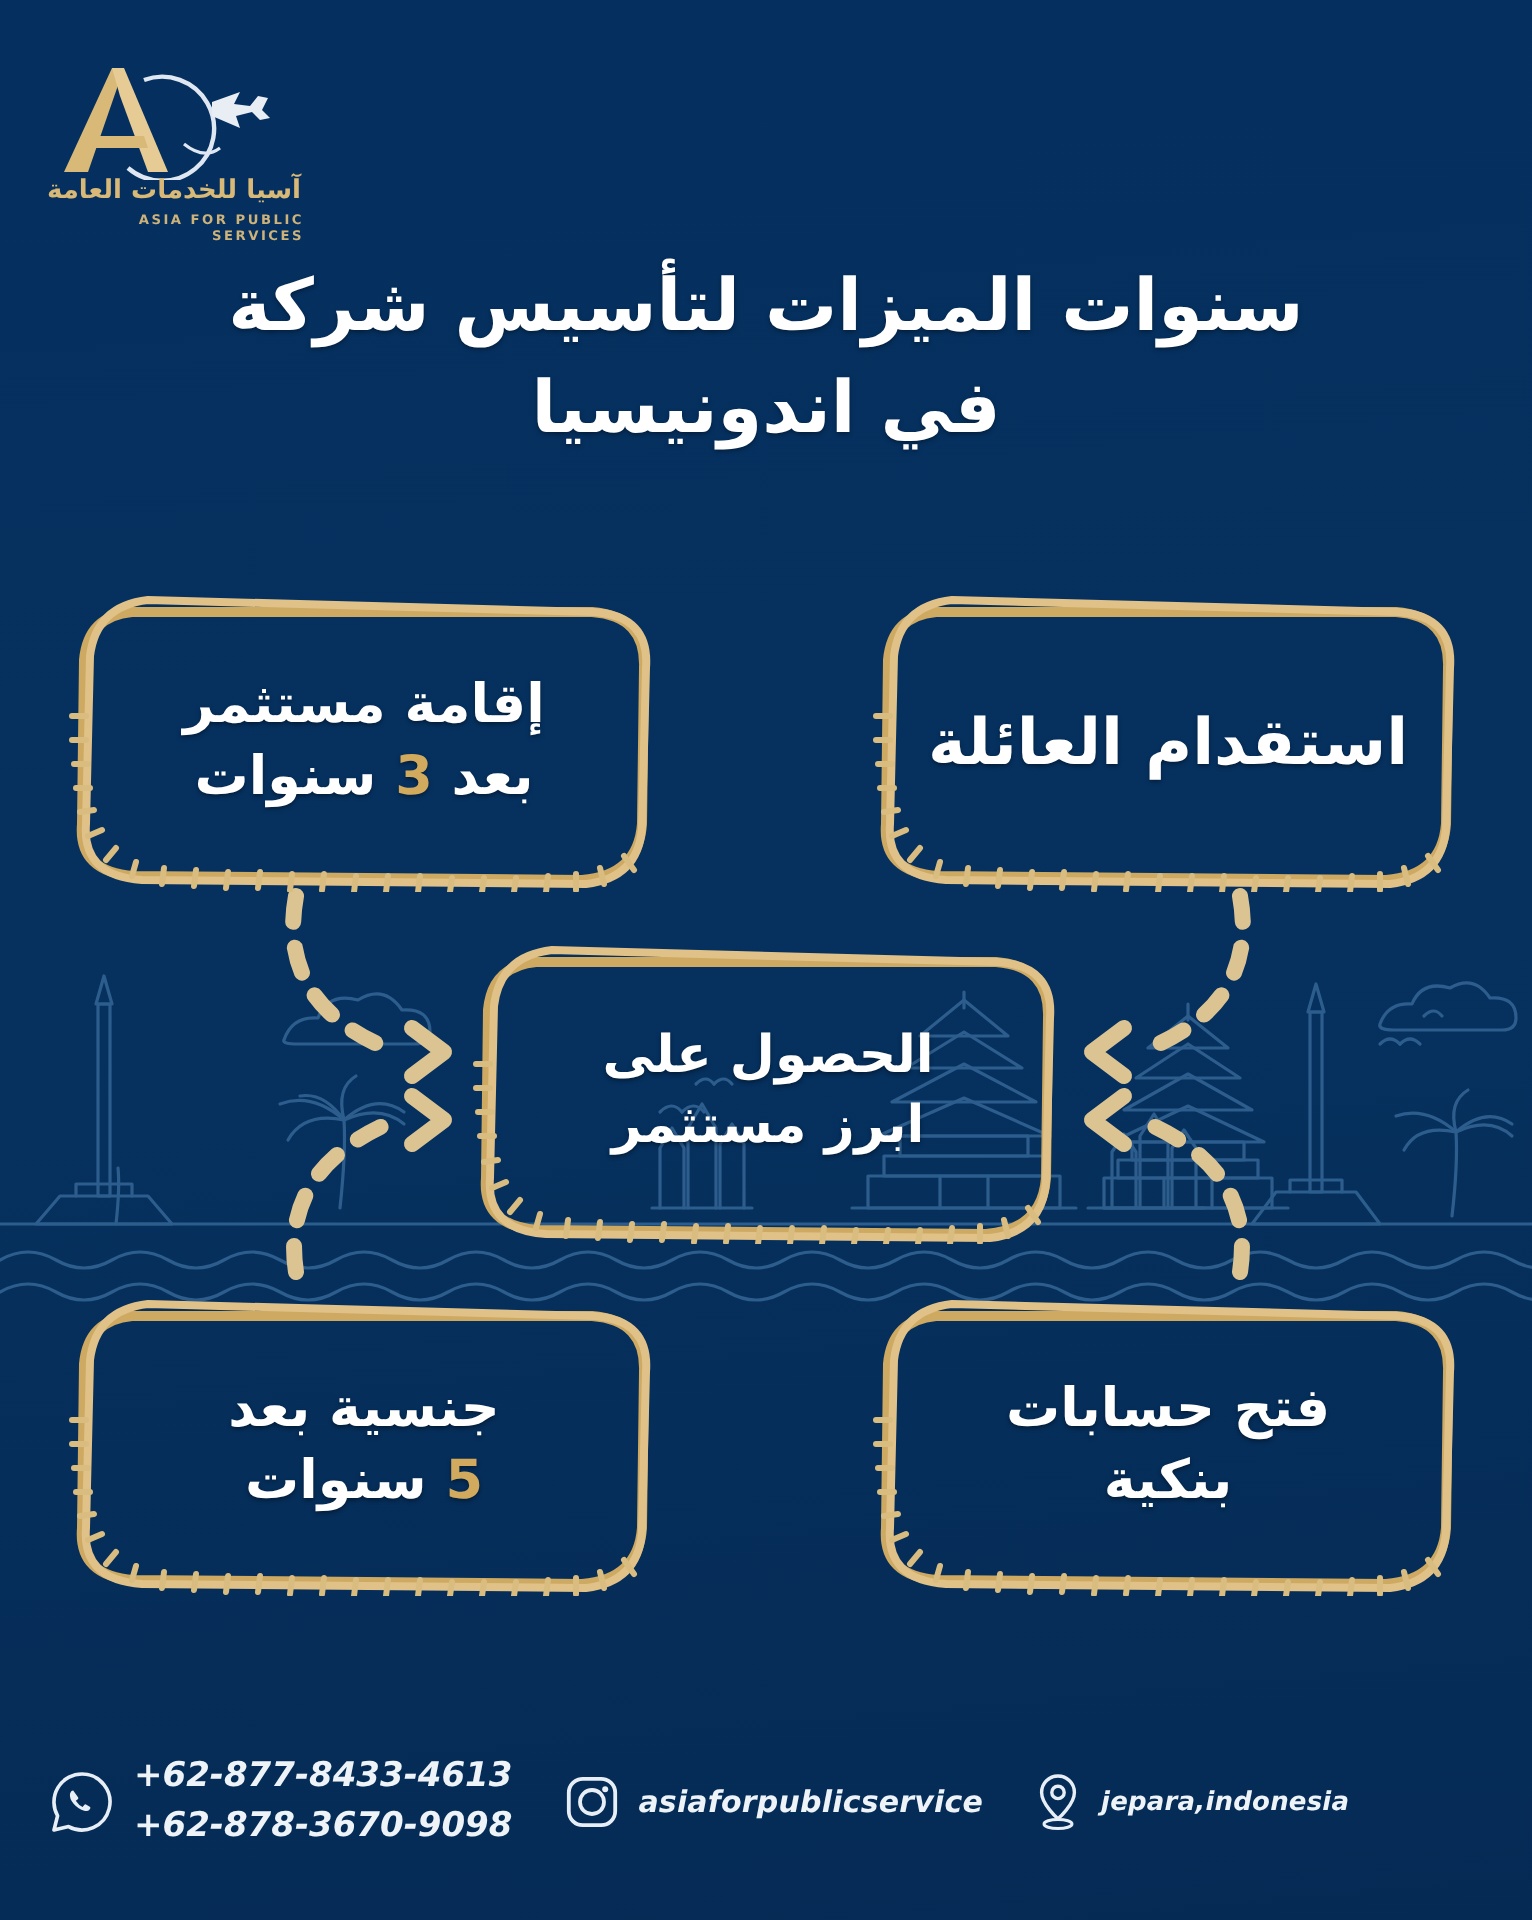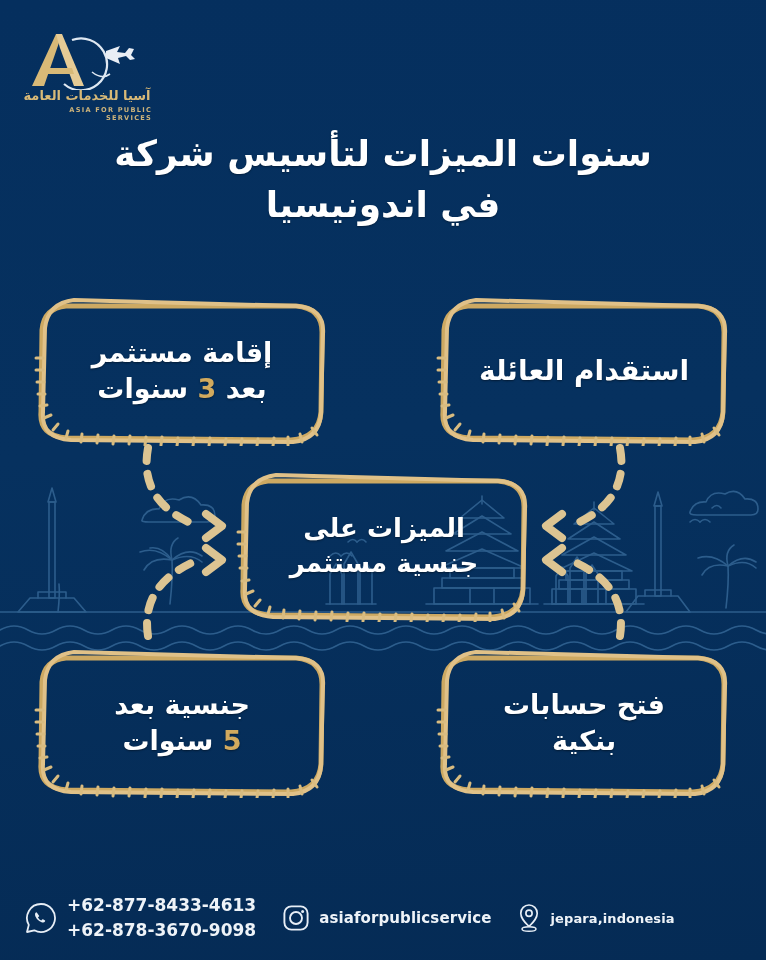--- a/index.html
+++ b/index.html
@@ -56,31 +56,32 @@
   .node .label .ln { white-space:nowrap; }
   .num { color:#d2aa5e; }
 
   #box-tl { left:32px;  top:296px; width:300px; height:150px; }
   #box-tr { left:434px; top:296px; width:300px; height:150px; }
   #box-c  { left:234px; top:470px; width:300px; height:152px; }
   #box-bl { left:32px;  top:648px; width:300px; height:150px; }
   #box-br { left:434px; top:648px; width:300px; height:150px; }
 
   #box-tl .label, #box-bl .label, #box-br .label { font-size:27px; }
-  #box-tr .label { font-size:28px; }
+  #box-tr .label { font-size:32px; }
   #box-c  .label { font-size:26px; }
 
   
   .arrows { position:absolute; left:0; top:400px; width:766px; height:280px; }
 
   
   .footer {
-    position:absolute; left:0; bottom:0; width:766px; height:84px;
+    position:absolute; left:0; bottom:17px; width:766px; height:84px;
     display:flex; align-items:center; direction:ltr;
     padding:0 16px;
+    font-style:italic;
   }
   .fgroup { display:flex; align-items:center; gap:9px; }
   .fgroup.phones { margin-left:8px; }
   .fgroup .txt { color:#eef3f8; font-size:15px; font-weight:bold; letter-spacing:.1px; }
   .phones .lines { display:flex; flex-direction:column; line-height:1.45; }
   .phones .lines span { color:#eef3f8; font-size:17px; font-weight:bold; }
   .fgroup.insta { margin-left:26px; }
   .fgroup.loc   { margin-left:24px; }
   .fgroup.loc .txt { font-size:13px; font-weight:bold; }
 </style>
@@ -354,22 +355,22 @@
         <path d="M194 145 L193 152"></path>
           <path d="M210 145 L209 152"></path>
           <path d="M226 145 L225 152"></path>
         <path d="M242 144 L241 152"></path>
           <path d="M256 143 L256 151"></path>
           <path d="M268 140 L270 148"></path>
         <path d="M280 134 L285 141"></path>
       </g>
     </svg>
     <div class="label">
-      <span class="ln">الميزات على</span>
-      <span class="ln">جنسية مستثمر</span>
+      <span class="ln">الحصول على</span>
+      <span class="ln">ابرز مستثمر</span>
     </div>
   </div>
 
   <div class="node" id="box-bl">
     <svg class="frame" viewBox="0 0 300 150" preserveAspectRatio="none">
       <g fill="none" stroke="#cda962" stroke-width="5" stroke-linecap="round" stroke-linejoin="round">
         <path d="M34 10 q-22 2 -24 24 l-1 82 q-2 24 26 26 l224 2 q28 -2 30 -28 l1 -78 q1 -26 -26 -28 z"></path>
       </g>
       <g fill="none" stroke="#e0c188" stroke-width="4" stroke-linecap="round" stroke-linejoin="round">
         <path d="M42 4 q-26 3 -29 28 l-2 84 q-2 26 28 28 l222 2 q26 -3 28 -28 l2 -80 q2 -26 -26 -28 z"></path>

